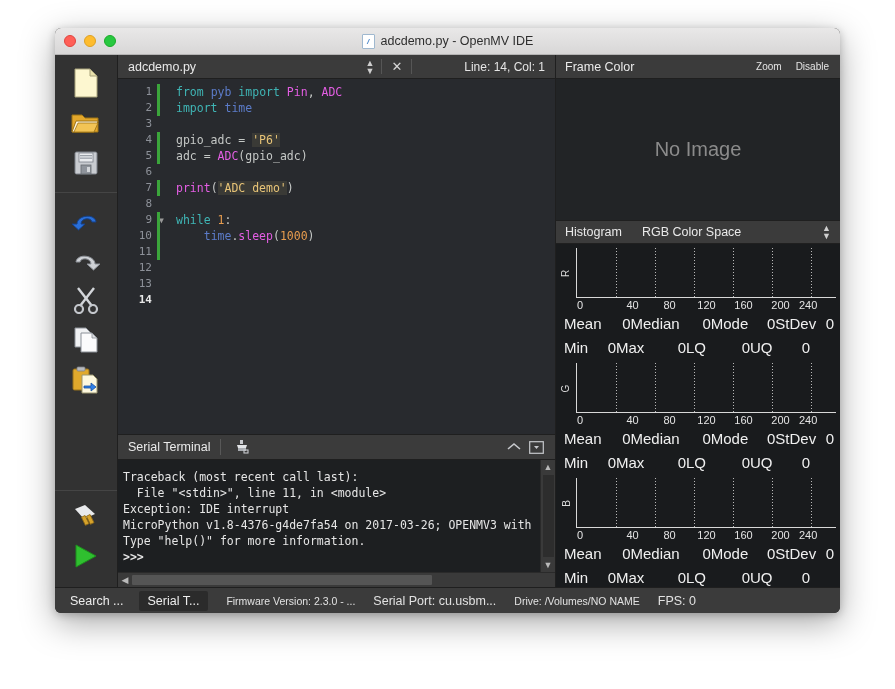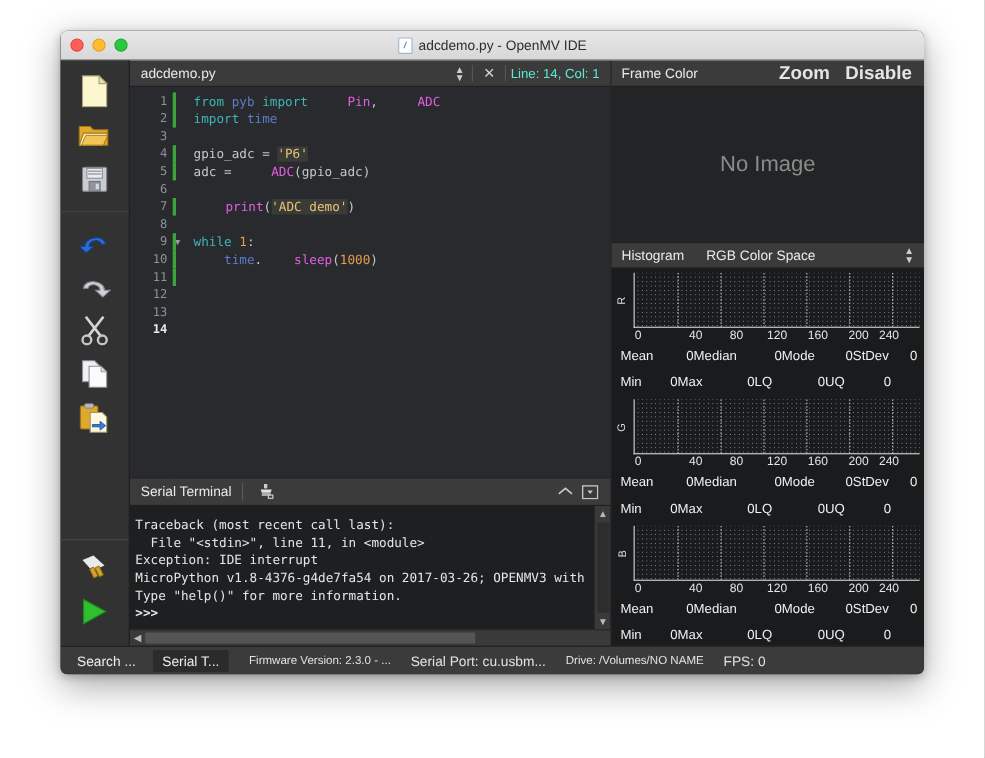--- a/index.html
+++ b/index.html
@@ -87,21 +87,21 @@
     display: flex; align-items: center;
     border-bottom: 1px solid #1f1f1f;
     flex: 0 0 24px;
   }
   .tab-name { color: #e8e8e8; font-size: 12.5px; padding-left: 10px; font-weight: 500; }
   .tab-spacer { flex: 1 1 auto; }
   .tab-chev { color: #cfcfcf; font-size: 9px; line-height: 8px;
               padding: 0 7px; text-align: center; }
   .vline { width: 1px; height: 15px; background: #565656; }
   .tab-x { color: #d6d6d6; font-size: 13px; padding: 0 9px; }
-  .linecol { color: #5eead4; font-size: 12px; padding: 0 10px 0 4px; font-weight: 500; }
+  .linecol { color: #e5e5e5; font-size: 12px; padding: 0 10px 0 4px; font-weight: 500; margin-left: 48px; }
 
   
   .editor {
     flex: 1 1 auto; background: #282a2e;
     display: flex; font-family: "DejaVu Sans Mono", monospace;
     font-size: 11.5px; overflow: hidden; position: relative;
   }
   .gutter {
     width: 38px; background: #282a2e; color: #8d9199;
     text-align: right; padding-top: 5px; flex: 0 0 38px;
@@ -114,21 +114,21 @@
   .mark.mod::before {
     content: ""; position: absolute; left: 1px; top: 0;
     width: 3px; height: 16px; background: #3ba53b;
   }
   .fold { color: #9a9a9a; font-size: 8px; line-height: 16px; padding-left: 3px; }
   .code { flex: 1 1 auto; padding-top: 5px; padding-left: 6px;
           color: #c5c8c6; overflow: hidden; }
   .cl { height: 16px; line-height: 16px; white-space: pre; }
   .kw { color: #3fb5b5; }
   .mod2 { color: #5c7cc9; }
-  .fn { color: #e45ee4; margin-left: 29px; }
+  .fn { color: #e45ee4; }
   .str { color: #e8c477; background: #3a3a36; }
   .num { color: #e79c4e; }
   .pl { color: #c5c8c6; }
 
   
   .term-head {
     height: 26px; background: #3b3b3b; border-top: 1px solid #1f1f1f;
     border-bottom: 1px solid #1f1f1f;
     display: flex; align-items: center; flex: 0 0 26px;
   }
@@ -165,21 +165,21 @@
 
   
   .right { width: 284px; flex: 0 0 284px; display: flex; flex-direction: column;
            background: #2b2b2b; }
   .panel-head {
     height: 24px; background: #3b3b3b; display: flex; align-items: center;
     border-bottom: 1px solid #1f1f1f; flex: 0 0 24px;
   }
   .panel-title { color: #eaeaea; font-size: 12.5px; padding-left: 9px; font-weight: 500; }
   .panel-actions { margin-left: auto; display: flex; gap: 14px; padding-right: 11px; }
-  .panel-action { color: #e4e4e4; font-size: 17px; font-weight: 700; }
+  .panel-action { color: #e4e4e4; font-size: 10px; font-weight: 400; }
   .fb {
     flex: 0 0 141px; background: #222426;
     display: flex; align-items: center; justify-content: center;
   }
   .fb-text { color: #8b8b8b; font-size: 20px; }
   .hist-head {
     height: 24px; background: #3b3b3b; display: flex; align-items: center;
     border-top: 1px solid #1f1f1f; border-bottom: 1px solid #1f1f1f; flex: 0 0 24px;
   }
   .hist-sel { color: #eaeaea; font-size: 12.5px; padding-left: 20px; }
@@ -206,21 +206,21 @@
     position: absolute; top: 0; bottom: 0; width: 1px;
     background-image: linear-gradient(to bottom, #b8b8b8 50%, transparent 50%);
     background-size: 1px 3px;
   }
   .axis {
     display: flex; margin: 1px 4px 0 20px; color: #e4e4e4; font-size: 11px;
   }
   .axis span { flex: 1 1 0; text-align: center; }
   .axis span:first-child { text-align: left; padding-left: 1px; }
   .axis span:last-child { text-align: left; }
-  .stats { color: #f0f0f0; font-size: 12px; padding: 0 6px 0 8px; }
+  .stats { color: #f0f0f0; font-size: 15px; padding: 0 6px 0 8px; }
   .srow { display: flex; height: 24px; align-items: center; }
   .scell { display: flex; align-items: baseline; }
   .slabel { font-weight: 500; }
   .sval { font-weight: 500; }
 
   
   .statusbar {
     height: 26px; background: #3b3b3b; display: flex; align-items: center;
     border-top: 1px solid #1f1f1f; flex: 0 0 26px;
   }

